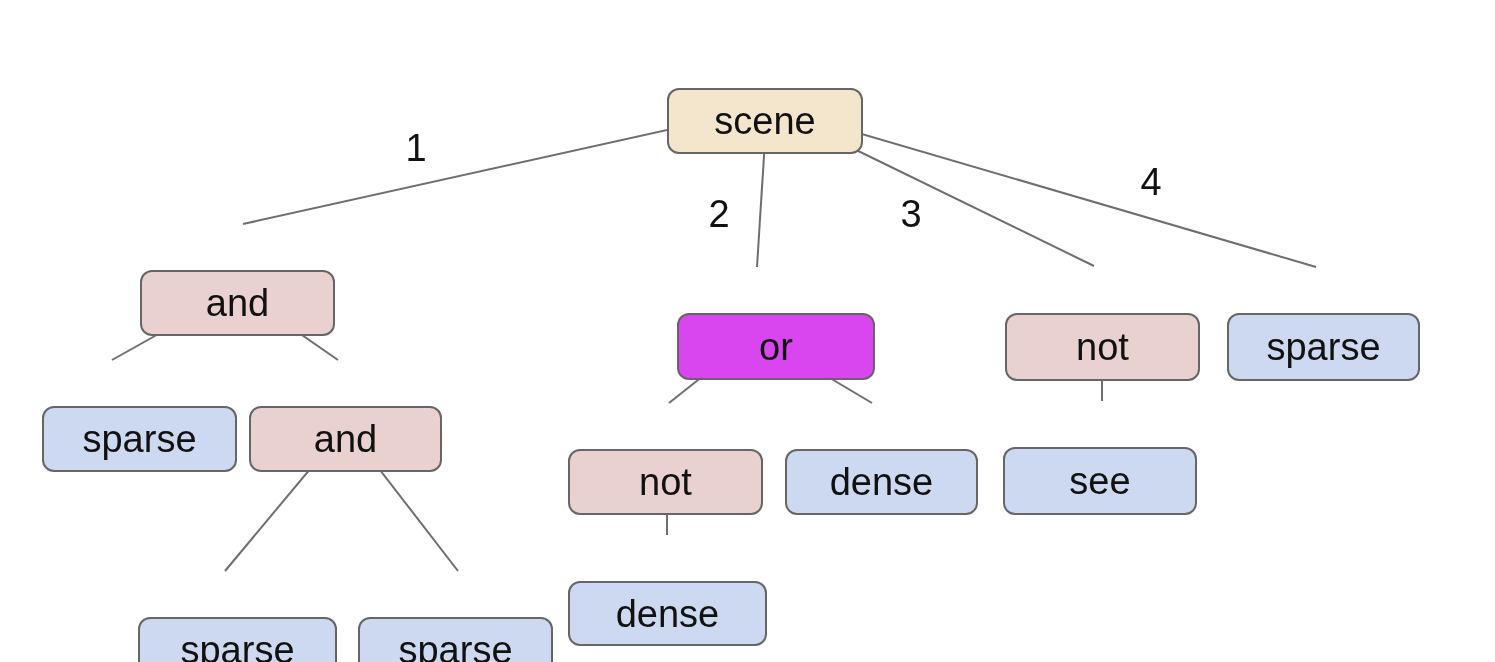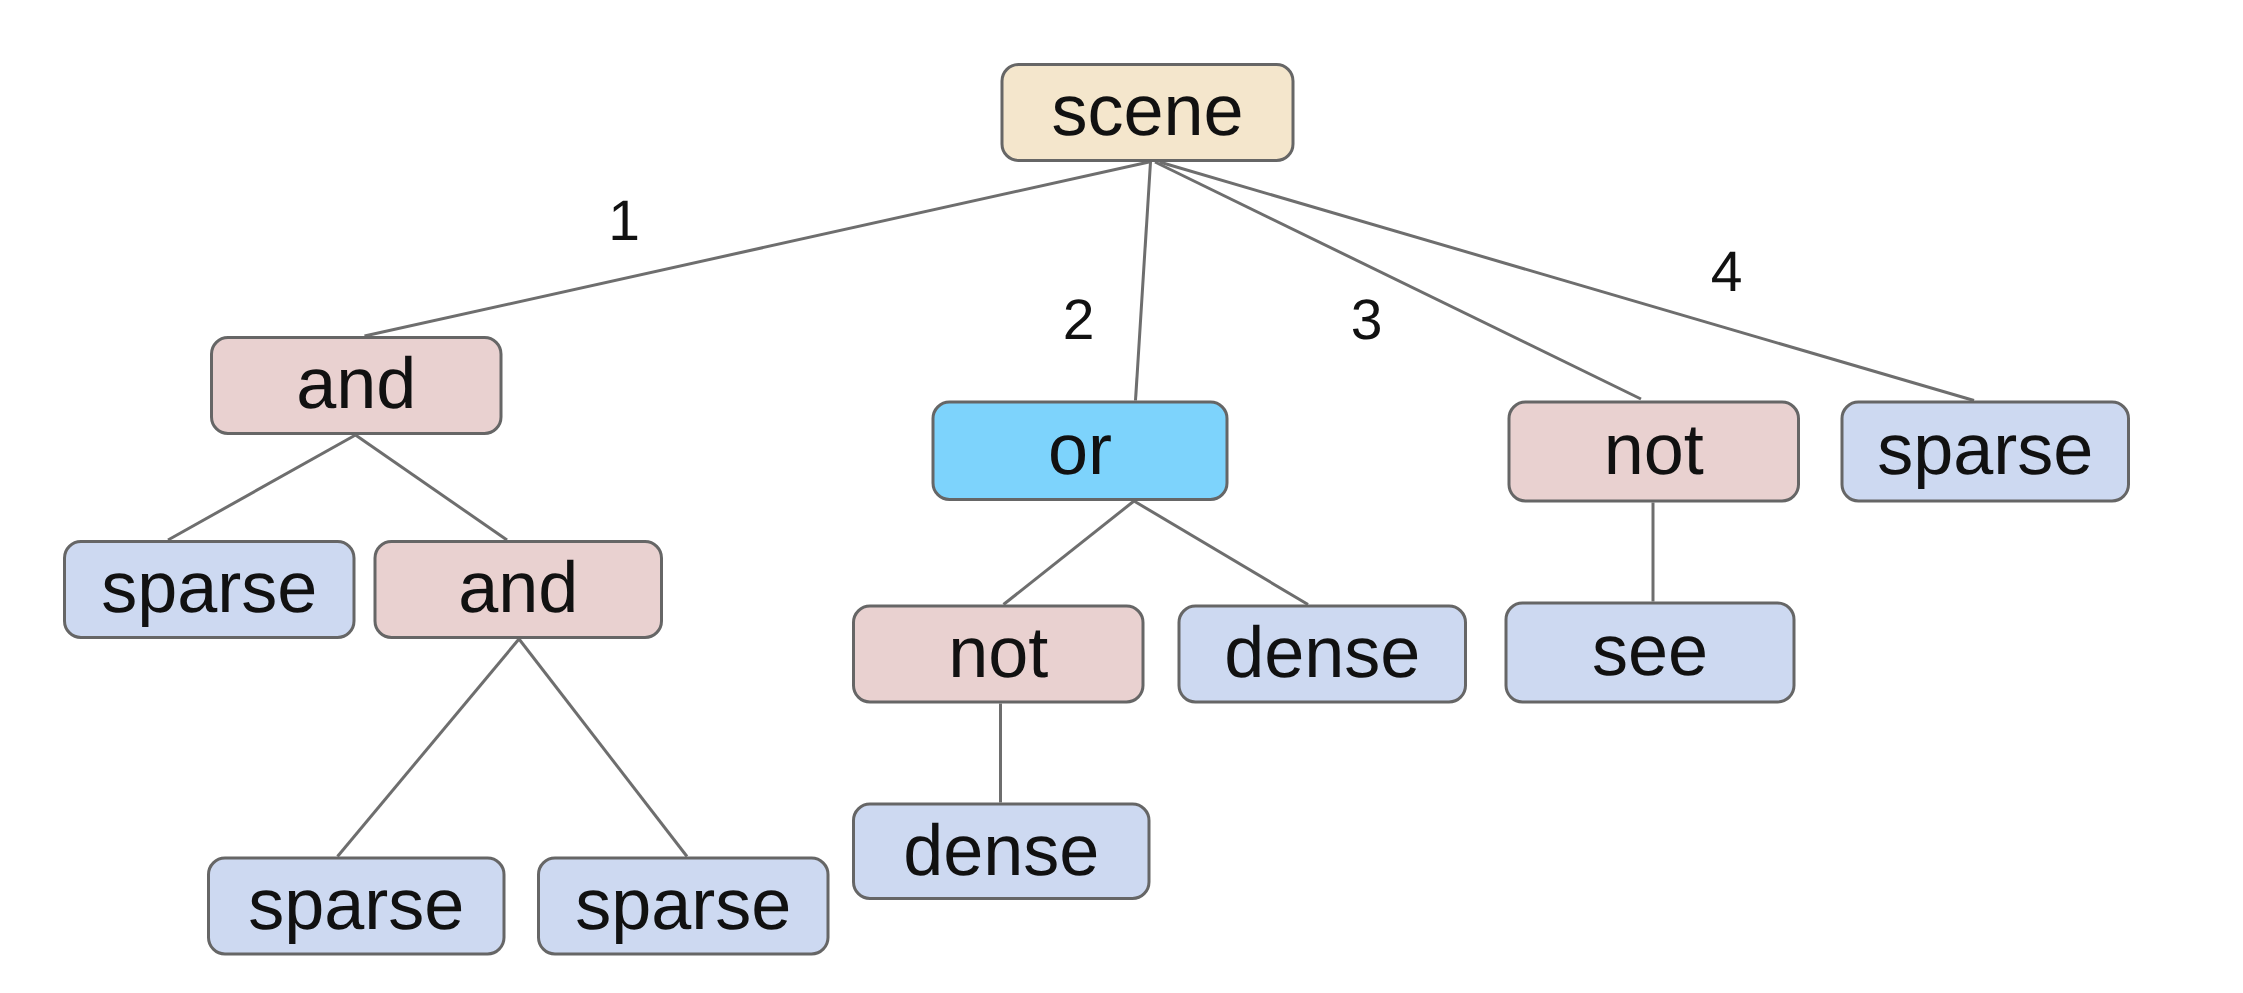--- a/index.html
+++ b/index.html
@@ -23,24 +23,25 @@
     height: 662px;
   }
   .node {
     position: absolute;
     box-sizing: border-box;
     border: 2px solid #666666;
     border-radius: 12px;
     display: flex;
     align-items: center;
     justify-content: center;
-    font-size: 48px;
+    font-size: 38px;
     line-height: 1;
     color: #111111;
     white-space: nowrap;
+    margin-top: 46px;
   }
   .edge-label {
     position: absolute;
     transform: translate(-50%, -50%);
     font-size: 38px;
     color: #111111;
     line-height: 1;
   }
 </style>
 </head>
@@ -56,21 +57,21 @@
       <line x1="237" y1="290" x2="338" y2="360" stroke="#6e6e6e" stroke-width="2"></line>
       <line x1="346" y1="426" x2="225" y2="571" stroke="#6e6e6e" stroke-width="2"></line>
       <line x1="346" y1="426" x2="458" y2="571" stroke="#6e6e6e" stroke-width="2"></line>
       <line x1="756" y1="334" x2="669" y2="403" stroke="#6e6e6e" stroke-width="2"></line>
       <line x1="756" y1="334" x2="872" y2="403" stroke="#6e6e6e" stroke-width="2"></line>
       <line x1="667" y1="469" x2="667" y2="535" stroke="#6e6e6e" stroke-width="2"></line>
       <line x1="1102" y1="335" x2="1102" y2="401" stroke="#6e6e6e" stroke-width="2"></line>
     </svg>
 <div class="node" style="left: 667px; top: 42px; width: 196px; height: 66px; background: rgb(244, 230, 204); border-color: rgb(102, 102, 102); color: rgb(17, 17, 17);">scene</div>
     <div class="node" style="left: 140px; top: 224px; width: 195px; height: 66px; background: rgb(233, 209, 208); border-color: rgb(102, 102, 102); color: rgb(17, 17, 17);">and</div>
-    <div class="node" style="left: 621px; top: 267px; width: 198px; height: 67px; background: #7dd3fc; border-color: rgb(102, 102, 102); color: rgb(17, 17, 17);">or</div>
+    <div class="node" style="left: 677px; top: 267px; width: 198px; height: 67px; background: #d946ef; border-color: rgb(102, 102, 102); color: rgb(17, 17, 17);">or</div>
     <div class="node" style="left: 1005px; top: 267px; width: 195px; height: 68px; background: rgb(233, 209, 208); border-color: rgb(102, 102, 102); color: rgb(17, 17, 17);">not</div>
     <div class="node" style="left: 1227px; top: 267px; width: 193px; height: 68px; background: rgb(205, 217, 241); border-color: rgb(102, 102, 102); color: rgb(17, 17, 17);">sparse</div>
     <div class="node" style="left: 42px; top: 360px; width: 195px; height: 66px; background: rgb(205, 217, 241); border-color: rgb(102, 102, 102); color: rgb(17, 17, 17);">sparse</div>
     <div class="node" style="left: 249px; top: 360px; width: 193px; height: 66px; background: rgb(233, 209, 208); border-color: rgb(102, 102, 102); color: rgb(17, 17, 17);">and</div>
     <div class="node" style="left: 568px; top: 403px; width: 195px; height: 66px; background: rgb(233, 209, 208); border-color: rgb(102, 102, 102); color: rgb(17, 17, 17);">not</div>
     <div class="node" style="left: 785px; top: 403px; width: 193px; height: 66px; background: rgb(205, 217, 241); border-color: rgb(102, 102, 102); color: rgb(17, 17, 17);">dense</div>
     <div class="node" style="left: 1003px; top: 401px; width: 194px; height: 68px; background: rgb(205, 217, 241); border-color: rgb(102, 102, 102); color: rgb(17, 17, 17);">see</div>
     <div class="node" style="left: 138px; top: 571px; width: 199px; height: 66px; background: rgb(205, 217, 241); border-color: rgb(102, 102, 102); color: rgb(17, 17, 17);">sparse</div>
     <div class="node" style="left: 358px; top: 571px; width: 195px; height: 66px; background: rgb(205, 217, 241); border-color: rgb(102, 102, 102); color: rgb(17, 17, 17);">sparse</div>
     <div class="node" style="left: 568px; top: 535px; width: 199px; height: 65px; background: rgb(205, 217, 241); border-color: rgb(102, 102, 102); color: rgb(17, 17, 17);">dense</div>

